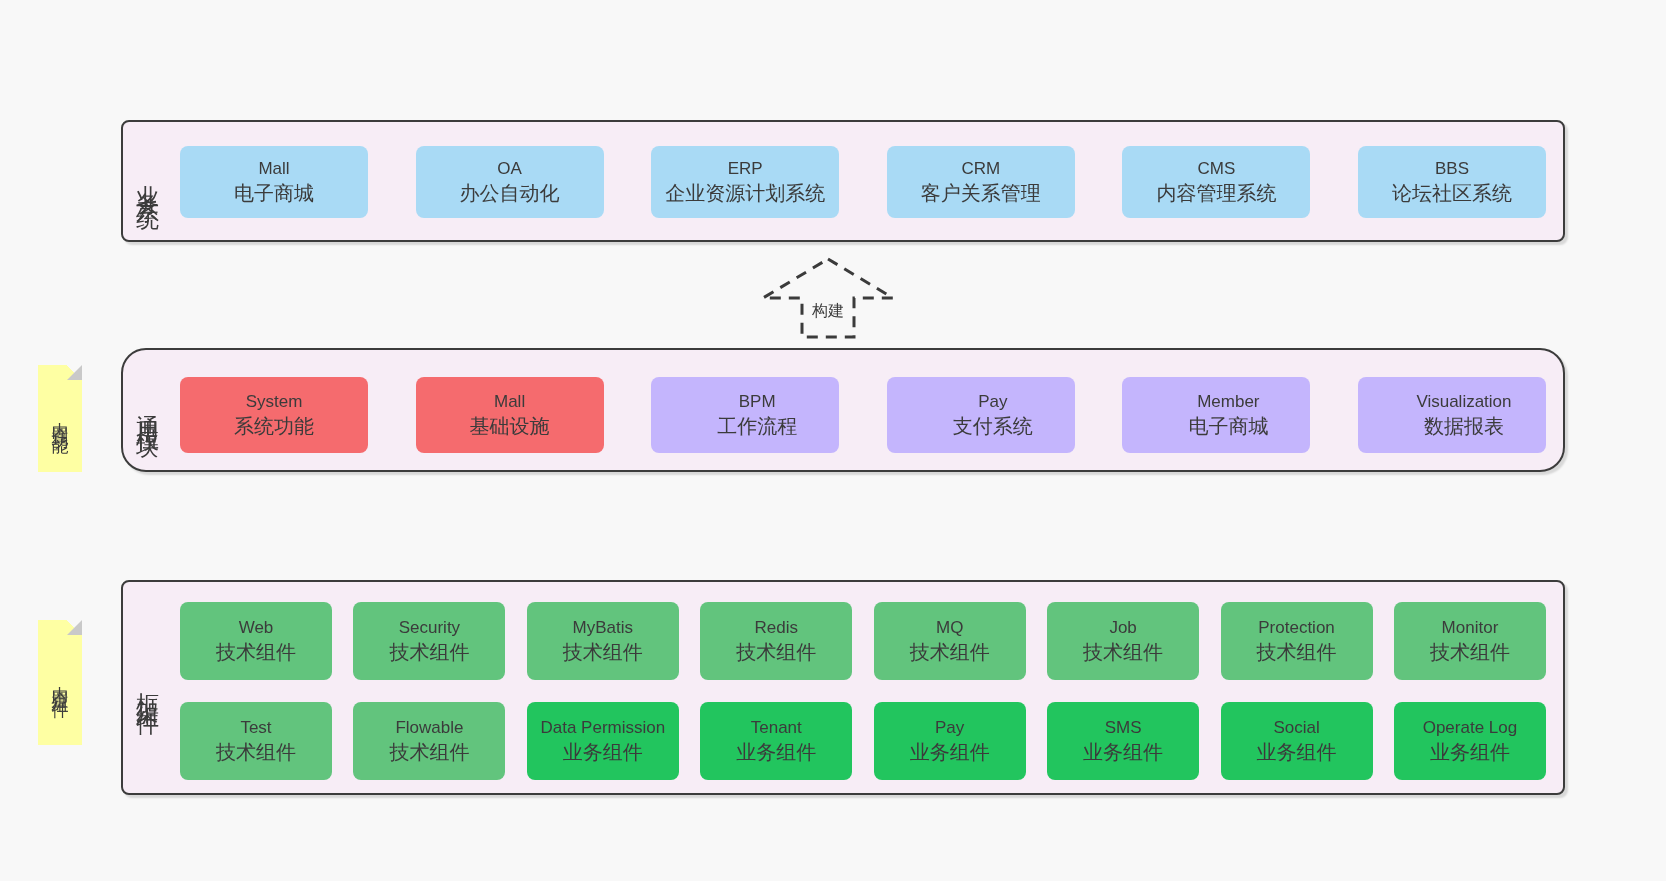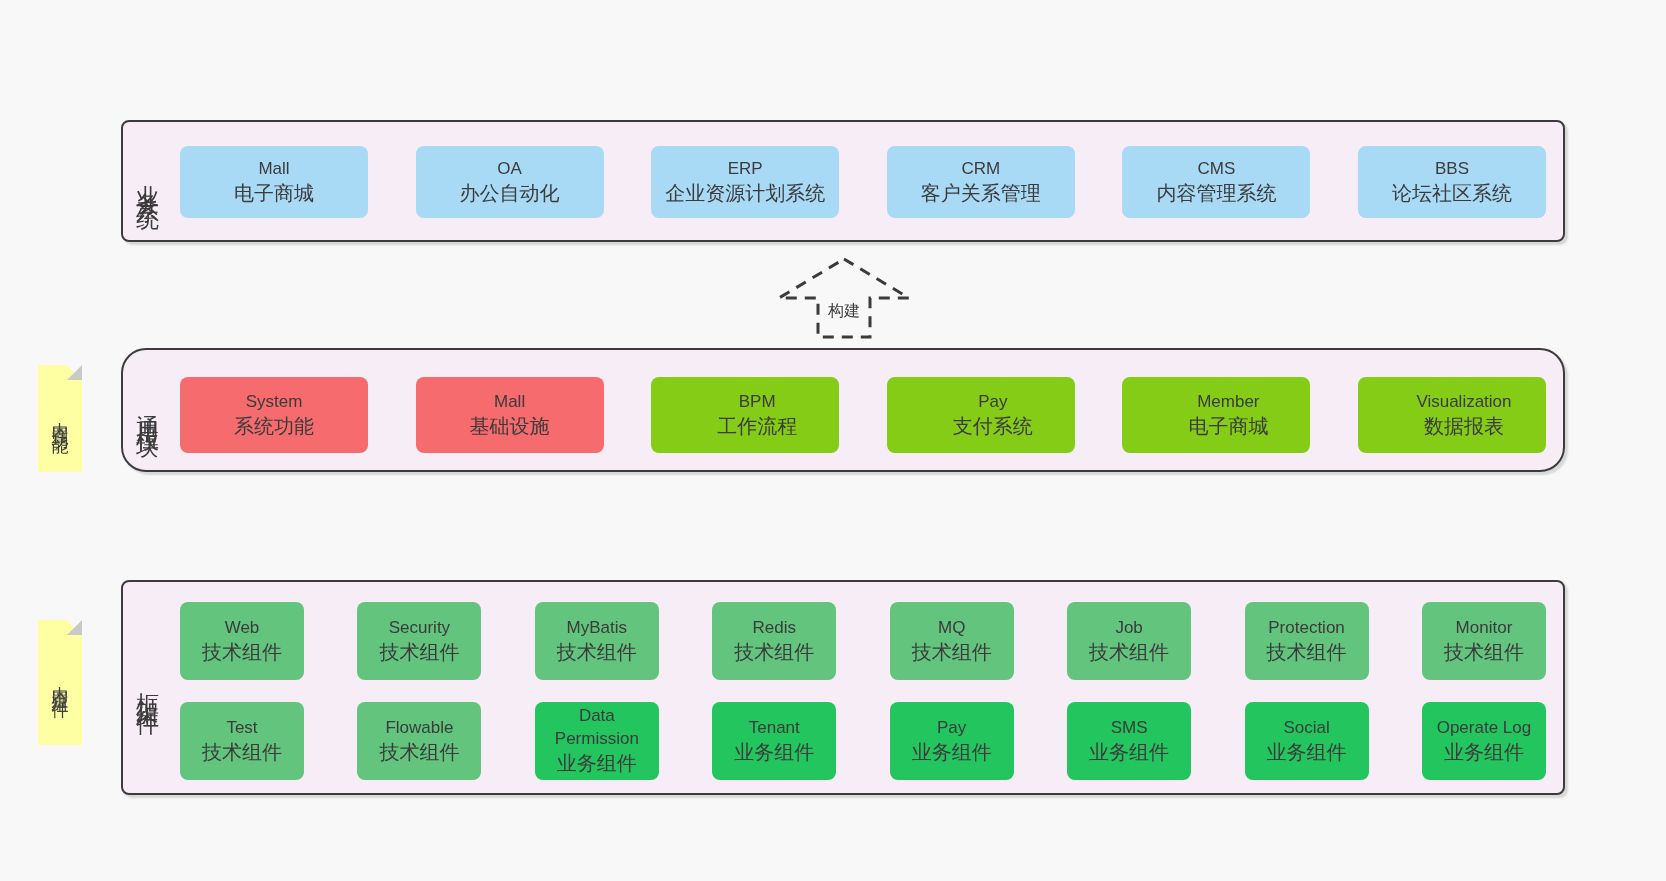--- a/index.html
+++ b/index.html
@@ -16,39 +16,39 @@
 
   .boxes{position:absolute;left:57px;right:17px;display:flex;justify-content:space-between;}
   .layer1 .boxes{top:24px;}
   .layer2 .boxes{top:27px;}
   .rows{position:absolute;left:57px;right:17px;top:20px;display:flex;flex-direction:column;gap:22px;}
   .row{display:flex;justify-content:space-between;}
 
   .box{display:flex;flex-direction:column;align-items:center;justify-content:center;border-radius:8px;text-align:center;line-height:1.32;box-sizing:border-box;padding:2px 4px;}
   .box-wide{width:188px;height:72px;}
   .layer2 .box-wide{height:76px;}
-  .box-sm{width:124px;height:78px;}
+  .box-sm{width:152px;height:78px;}
   .box .en{font-size:17px;}
   .box .cn{font-size:20px;}
   .c-blue{background:#a9daf5;}
   .c-red{background:#f56b6e;}
-  .c-pink{background:#84cc16;padding-left:28px;}
+  .c-pink{background:#c4b5fd;padding-left:28px;}
   .c-green{background:#62c47d;}
   .c-green-light{background:#22c55e;}
 
   
   .sticky{position:absolute;left:38px;width:44px;background:linear-gradient(225deg,#f8f8f8 11px,#feffa3 0);display:flex;align-items:center;justify-content:center;}
   .sticky1{top:365px;height:107px;}
   .sticky2{top:620px;height:125px;}
   .sticky .fold{position:absolute;top:0;right:0;width:0;height:0;border-style:solid;border-width:0 0 15px 15px;border-color:transparent transparent #c9c9c9 transparent;}
   .sticky .vtext{writing-mode:vertical-rl;text-orientation:upright;font-size:17px;letter-spacing:5px;color:#3b3b3b;}
 
   
   .arrow{position:absolute;width:136px;height:84px;}
-  .arrow1{left:776px;top:256px;text-align:center;}
+  .arrow1{left:760px;top:256px;text-align:center;}
   .arrow2{left:772px;top:488px;}
   .arrow svg{position:absolute;left:0;top:0;}
   .arrow path{fill:none;stroke:#3b3b3b;stroke-width:3;stroke-dasharray:11 8;}
   .arrow-label{position:absolute;left:50%;top:44px;transform:translateX(-50%);background:#f8f8f8;padding:1px 3px;font-size:16px;color:#3b3b3b;white-space:nowrap;}
 </style>
 </head>
 <body>
 
 <div class="canvas">
 

